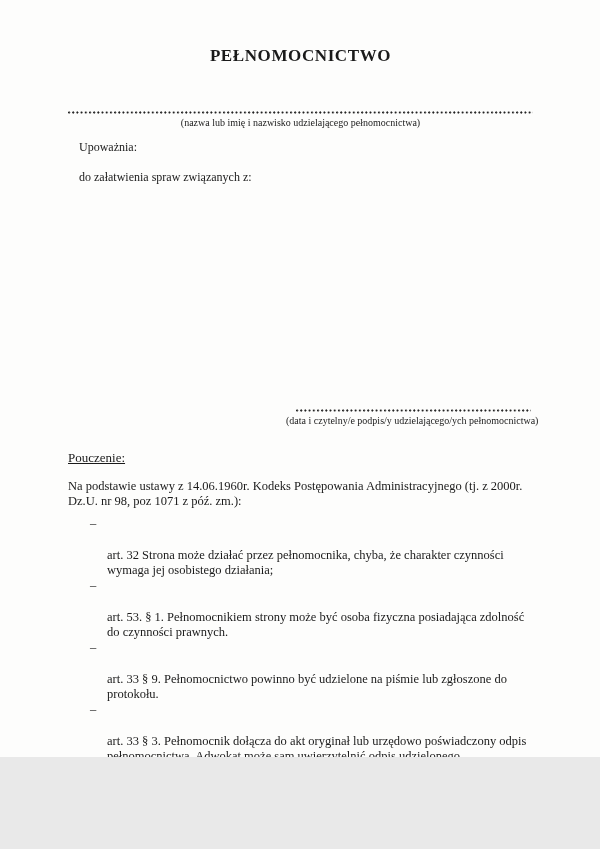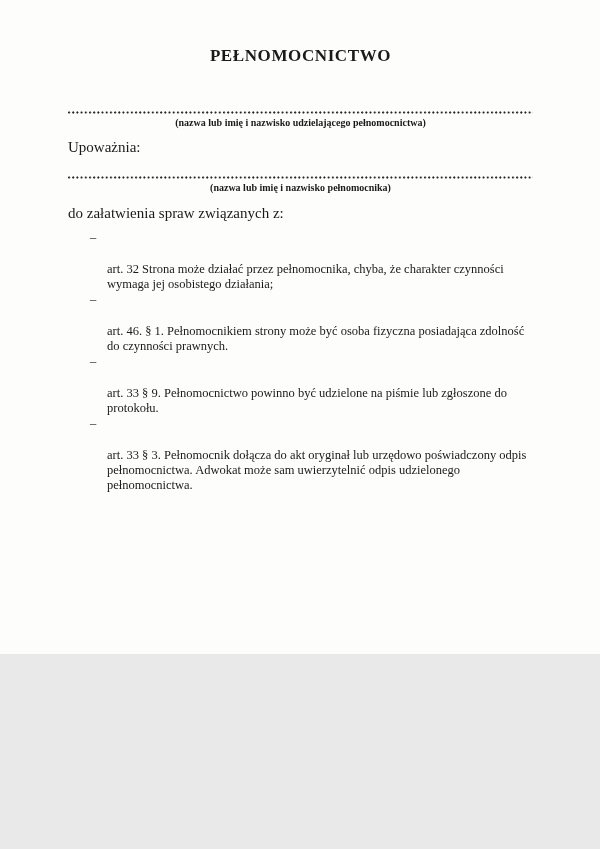--- a/index.html
+++ b/index.html
@@ -4,21 +4,21 @@
 <title>Pełnomocnictwo</title>
 <style>
   html, body {
     margin: 0;
     padding: 0;
     background: #e9e9e9;
   }
   .page {
     position: relative;
     width: 600px;
-    height: 654px;
+    height: 757px;
     margin: 0 auto;
     background: #fdfdfc;
     color: #1a1a1a;
     font-family: "Liberation Serif", "DejaVu Serif", serif;
     box-sizing: border-box;
     padding: 46px 67px 0 68px;
     overflow: hidden;
   }
   .title {
     margin: 0;
@@ -35,29 +35,28 @@
     background-size: 4.2px 3px;
     background-repeat: repeat-x;
     background-position: left bottom;
   }
   .field-label {
     margin-top: 2px;
     text-align: center;
     font-size: 10px;
     line-height: 13px;
     color: #1a1a1a;
-    font-weight: bold;
   }
   .field-1 { margin-top: 45px; }
   .field-2 { margin-top: 26px; }
   .field-3 { margin-top: 19px; }
   .field-4 { margin-top: 17px; }
   .body-text {
-    margin: 0;
-    font-size: 15px;
+    margin: 11px;
+    font-size: 12px;
     line-height: 19px;
   }
   .authorizes { margin-top: 9px; }
   .scope { margin-top: 10px; }
   .signature {
     margin-top: 222px;
     margin-left: auto;
     width: 247px;
   }
   .signature .dotline { width: 235px; margin-left: auto; margin-right: 2px; }
@@ -99,39 +98,41 @@
   <h1 class="title">PEŁNOMOCNICTWO</h1>
 
   <div class="field field-1">
     <div class="dotline"></div>
     <div class="field-label">(nazwa lub imię i nazwisko udzielającego pełnomocnictwa)</div>
   </div>
 
 
   <p class="body-text authorizes">Upoważnia:</p>
 
-  <div class="field field-3">
-    <div class="dotline"></div>
-    <div class="field-label">(nazwa lub imię i nazwisko pełnomocnika)</div>
-  </div>
 
 
   <p class="body-text scope">do załatwienia spraw związanych z:</p>
 
+  <div class="signature">
+    <div class="dotline"></div>
+    <div class="field-label">(data i czytelny/e podpis/y udzielającego/ych pełnomocnictwa)</div>
+  </div>
 
   <div class="notice">
+    <p class="notice-heading">Pouczenie:</p>
+    <p class="notice-intro">Na podstawie ustawy z 14.06.1960r. Kodeks Postępowania Administracyjnego (tj. z 2000r. Dz.U. nr 98, poz 1071 z póź. zm.):</p>
 
     <div class="notice-list">
       <div class="notice-item">
         <span class="marker">–</span>
         <span class="item-text">art. 32 Strona może działać przez pełnomocnika, chyba, że charakter czynności wymaga jej osobistego działania;</span>
       </div>
       <div class="notice-item">
         <span class="marker">–</span>
-        <span class="item-text">art. 46. § 1. Pełnomocnikiem strony może być osoba fizyczna posiadająca zdolność do czynności prawnych.</span>
+        <span class="item-text">art. 53. § 1. Pełnomocnikiem strony może być osoba fizyczna posiadająca zdolność do czynności prawnych.</span>
       </div>
       <div class="notice-item">
         <span class="marker">–</span>
         <span class="item-text">art. 33 § 9. Pełnomocnictwo powinno być udzielone na piśmie lub zgłoszone do protokołu.</span>
       </div>
       <div class="notice-item">
         <span class="marker">–</span>
         <span class="item-text">art. 33 § 3. Pełnomocnik dołącza do akt oryginał lub urzędowo poświadczony odpis pełnomocnictwa. Adwokat może sam uwierzytelnić odpis udzielonego pełnomocnictwa.</span>
       </div>
     </div>

